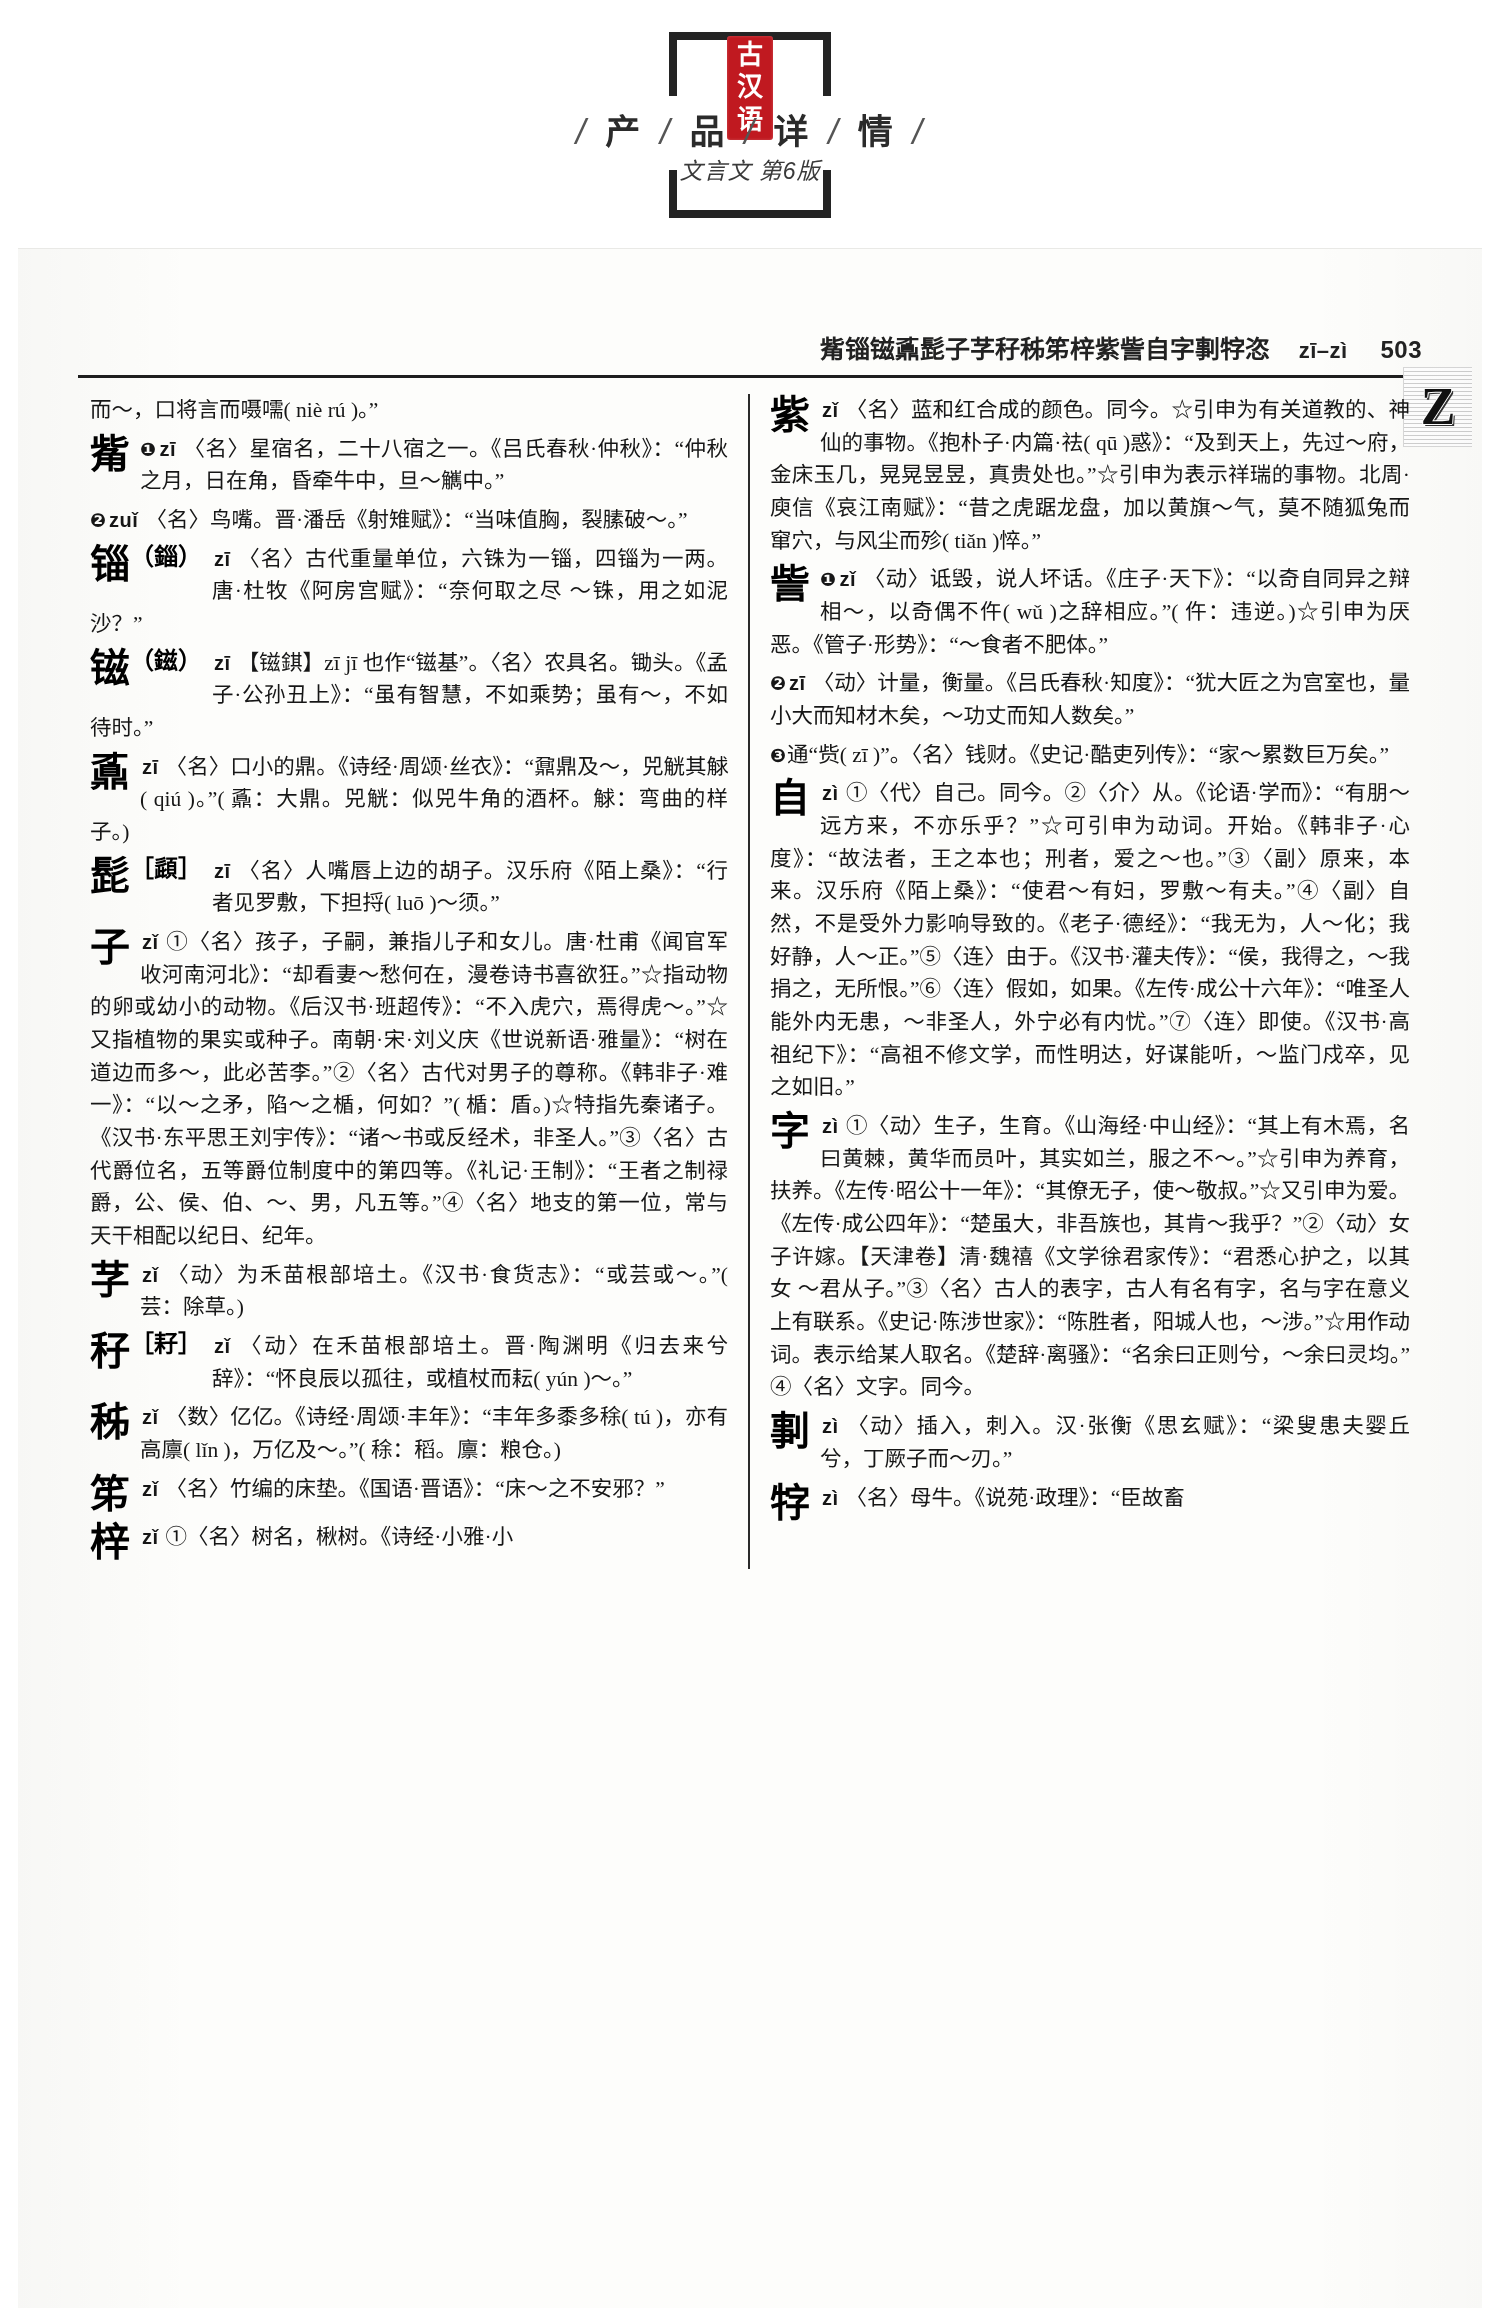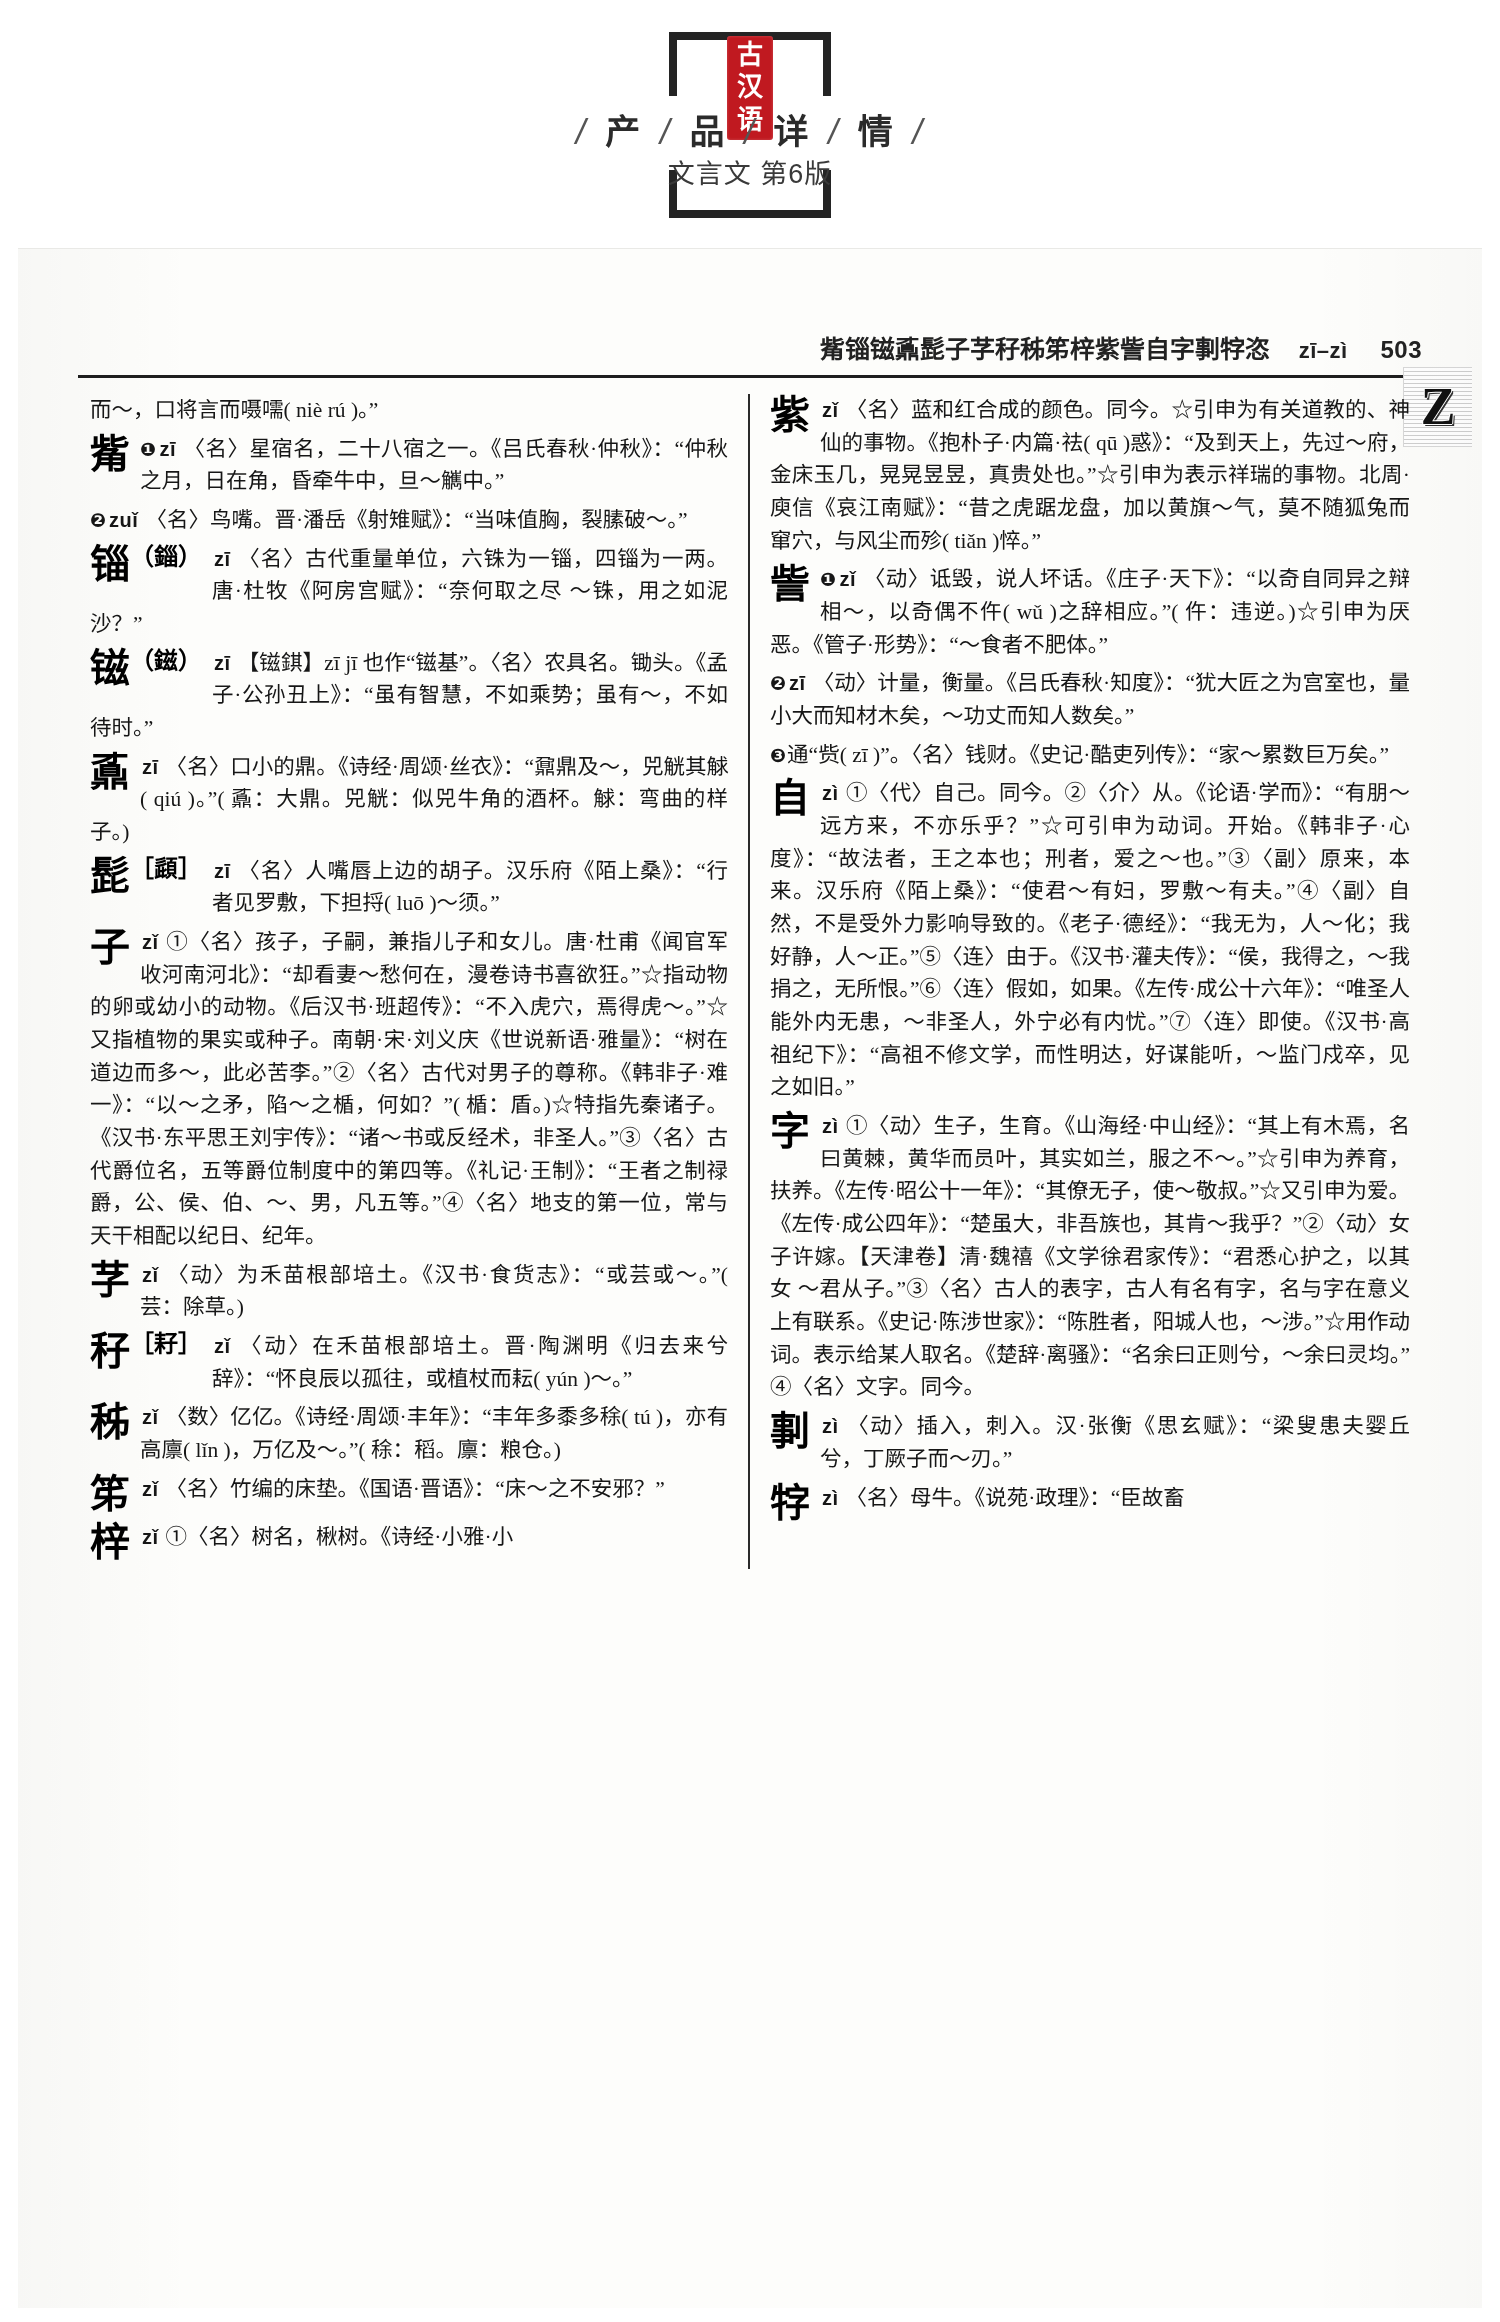--- a/index.html
+++ b/index.html
@@ -84,23 +84,24 @@
     color:#555;
     font-style:italic;
     padding:0 6px;
   }
   .banner-sub{
     position:absolute;
     top:152px;
     left:0;right:0;
     text-align:center;
     font-family:"Liberation Sans","DejaVu Sans",sans-serif;
-    font-size:27px;
+    font-size:23px;
     color:#3a3a3a;
     letter-spacing:1px;
+    font-style:italic;
   }
 
   
   .scan-wrap{
     position:relative;
     width:1500px;
     background:#ffffff;
     padding-bottom:4px;
   }
   .scan-page{

